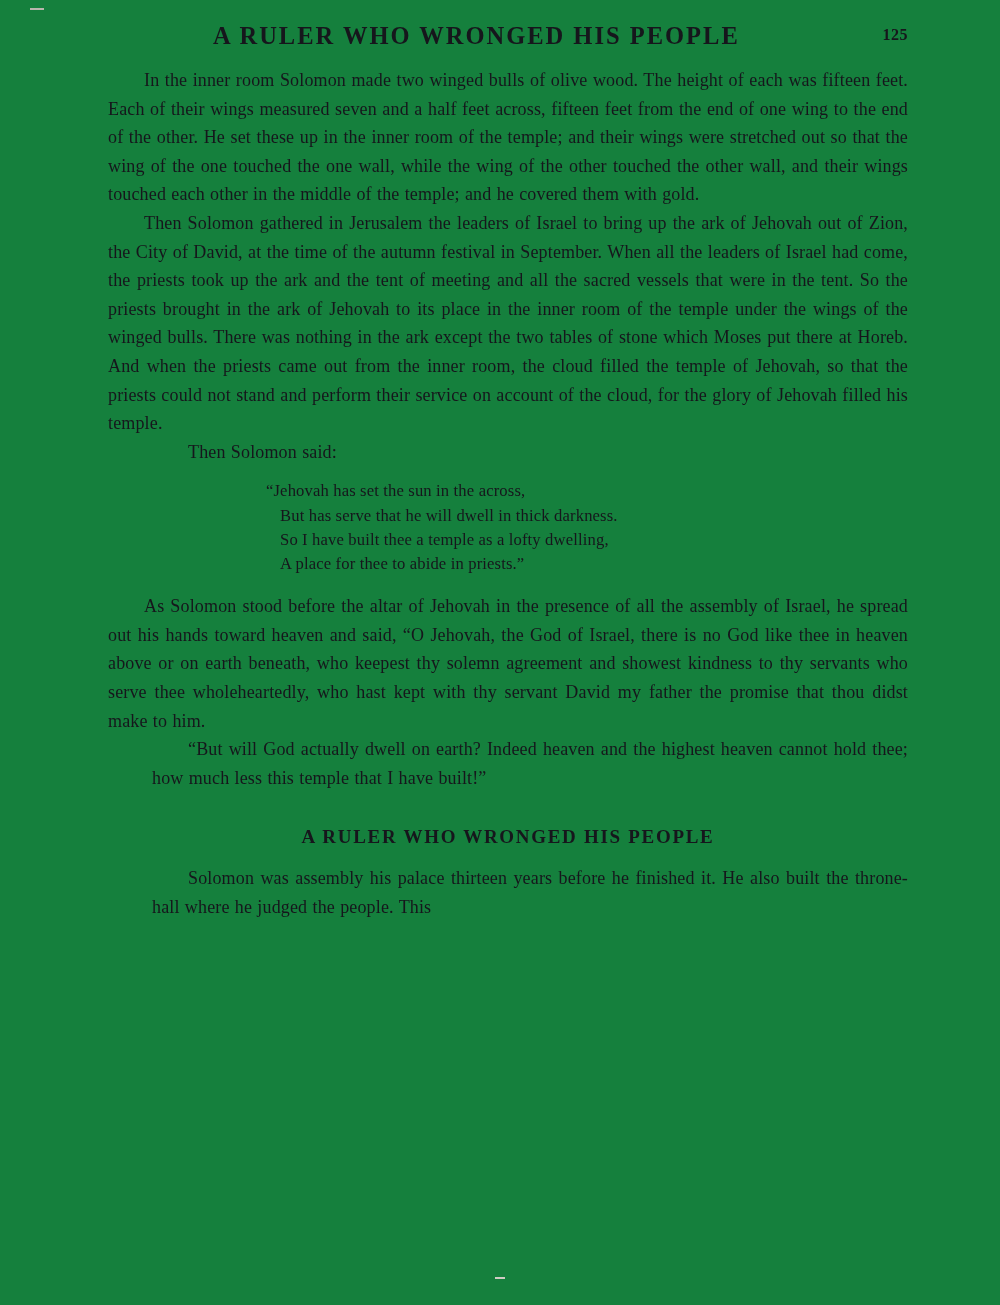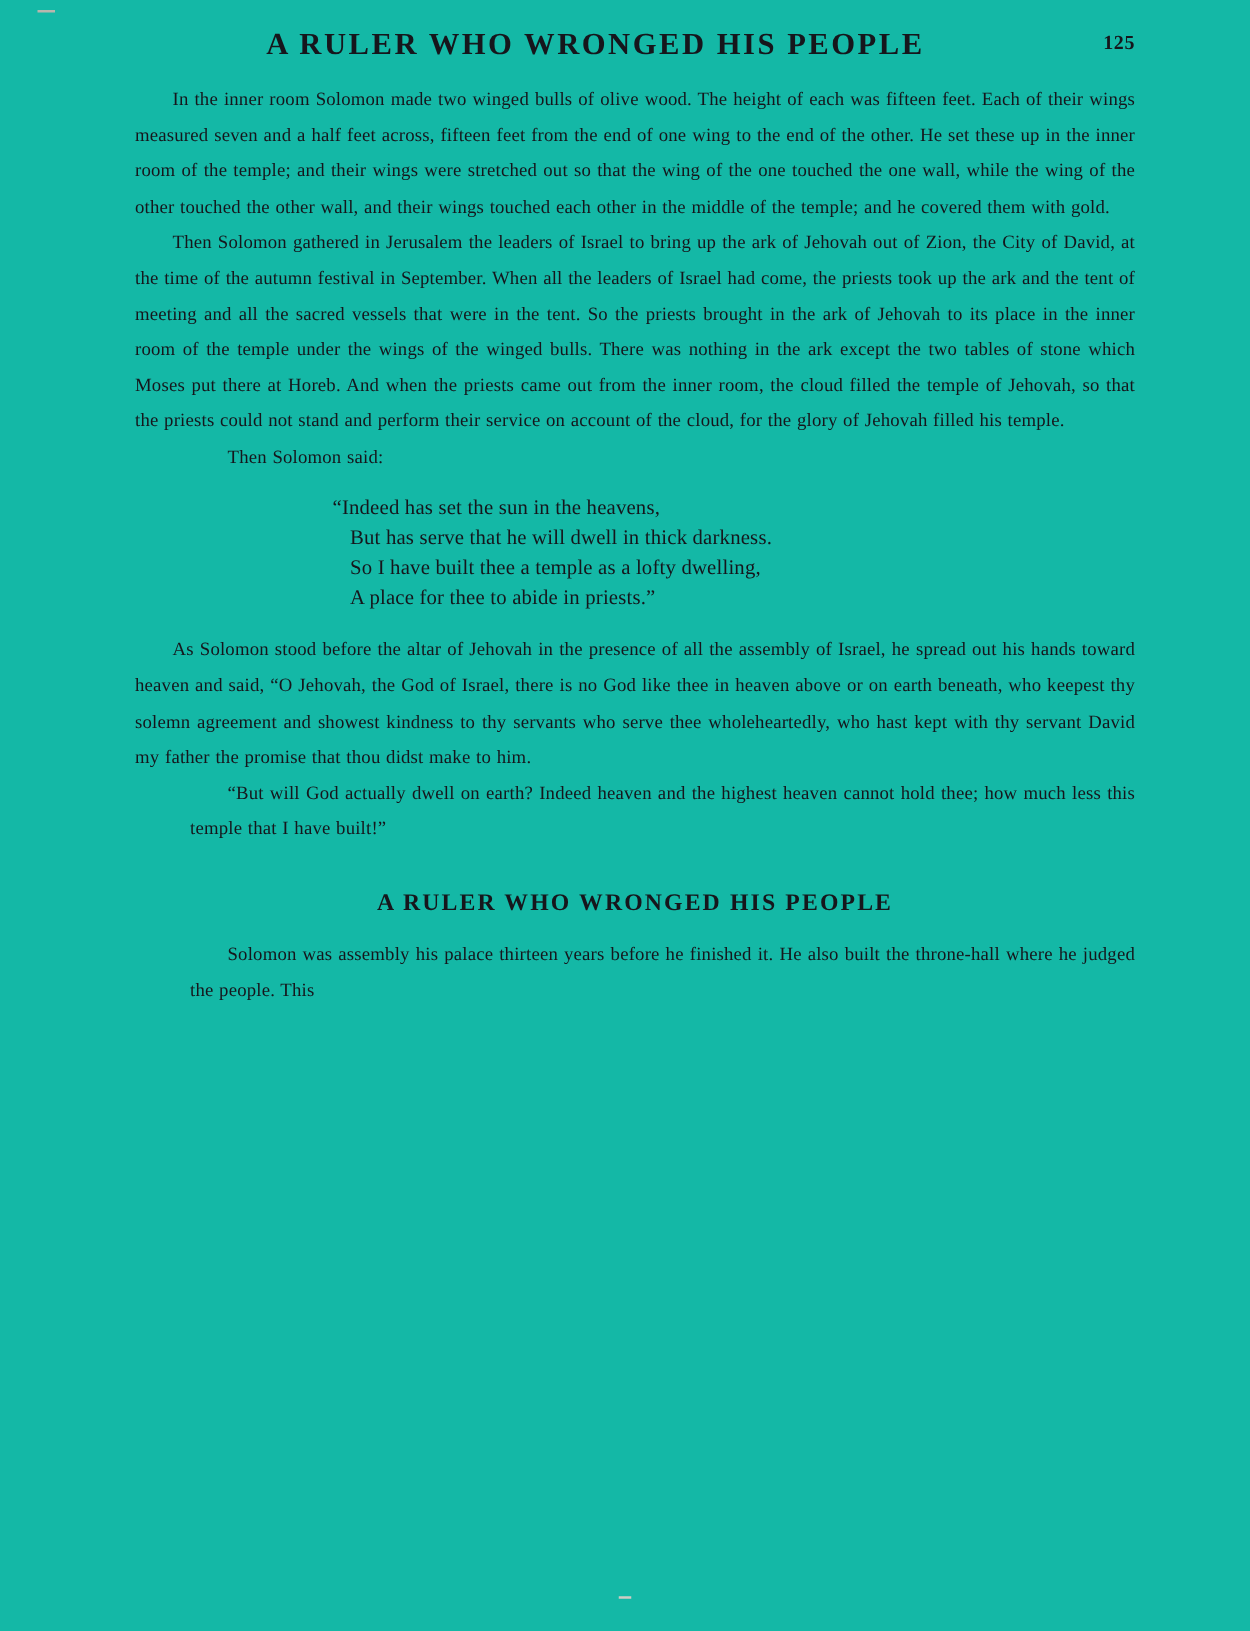--- a/index.html
+++ b/index.html
@@ -13,21 +13,21 @@
     font-family: "Liberation Serif", serif;
     color: #16161c;
     position: relative;
     overflow: hidden;
   }
   .page {
     position: absolute;
     top: 0; left: 0;
     width: 1000px;
     height: 1305px;
-    background: #14b8a6;
+    background: #15803d;
   }
   .content {
     position: absolute;
     left: 108px;
     top: 22px;
     width: 800px;
   }
   
   .running-head {
     position: relative;
@@ -54,21 +54,21 @@
     position: absolute;
     left: 30px;
     top: 8px;
     width: 14px;
     height: 2px;
     background: #b9b6ad;
   }
   
   p {
     margin: 0;
-    font-size: 15px;
+    font-size: 18px;
     line-height: 28.6px;
     text-align: justify;
     text-justify: inter-word;
     letter-spacing: 0.15px;
     word-spacing: 0.6px;
   }
   p.indent { text-indent: 2.0em; }
   p.last-line-natural { text-align-last: left; margin-left: 44px; }
 
   
@@ -113,21 +113,21 @@
     <div class="running-head">
       <div class="title">A RULER WHO WRONGED HIS PEOPLE</div>
       <div class="folio">125</div>
     </div>
 
     <p class="indent">In the inner room Solomon made two winged bulls of olive wood. The height of each was fifteen feet. Each of their wings measured seven and a half feet across, fifteen feet from the end of one wing to the end of the other. He set these up in the inner room of the temple; and their wings were stretched out so that the wing of the one touched the one wall, while the wing of the other touched the other wall, and their wings touched each other in the middle of the temple; and he covered them with gold.</p>
     <p class="indent">Then Solomon gathered in Jerusalem the leaders of Israel to bring up the ark of Jehovah out of Zion, the City of David, at the time of the autumn festival in September. When all the leaders of Israel had come, the priests took up the ark and the tent of meeting and all the sacred vessels that were in the tent. So the priests brought in the ark of Jehovah to its place in the inner room of the temple under the wings of the winged bulls. There was nothing in the ark except the two tables of stone which Moses put there at Horeb. And when the priests came out from the inner room, the cloud filled the temple of Jehovah, so that the priests could not stand and perform their service on account of the cloud, for the glory of Jehovah filled his temple.</p>
     <p class="indent last-line-natural">Then Solomon said:</p>
 
     <div class="verse">
-      <div class="vline">“Indeed has set the sun in the heavens,</div>
+      <div class="vline">“Jehovah has set the sun in the across,</div>
       <div class="vline ind">But has serve that he will dwell in thick darkness.</div>
       <div class="vline ind">So I have built thee a temple as a lofty dwelling,</div>
       <div class="vline ind">A place for thee to abide in priests.”</div>
     </div>
 
     <p class="indent">As Solomon stood before the altar of Jehovah in the presence of all the assembly of Israel, he spread out his hands toward heaven and said, “O Jehovah, the God of Israel, there is no God like thee in heaven above or on earth beneath, who keepest thy solemn agreement and showest kindness to thy servants who serve thee wholeheartedly, who hast kept with thy servant David my father the promise that thou didst make to him.</p>
     <p class="indent last-line-natural">“But will God actually dwell on earth? Indeed heaven and the highest heaven cannot hold thee; how much less this temple that I have built!”</p>
 
     <div class="section-heading">A RULER WHO WRONGED HIS PEOPLE</div>
 

